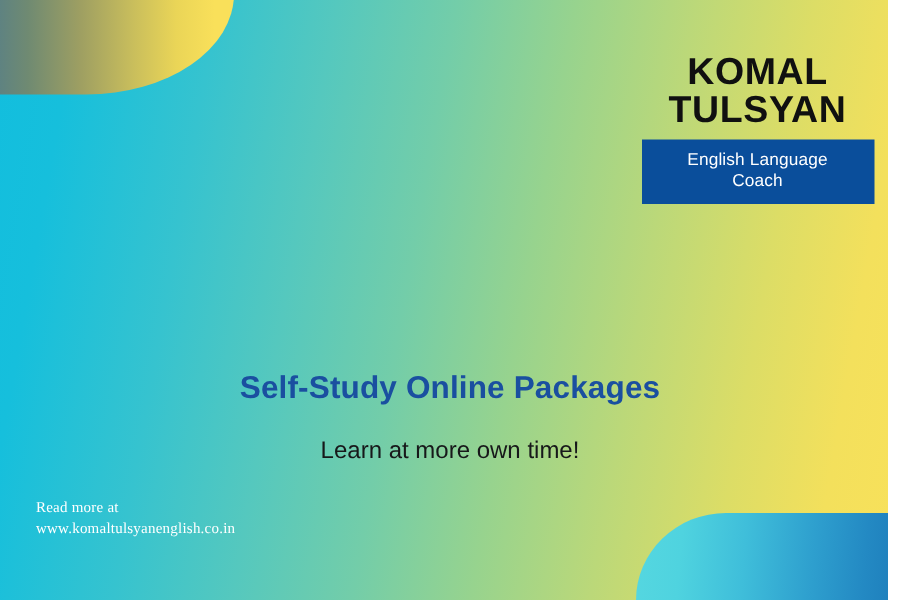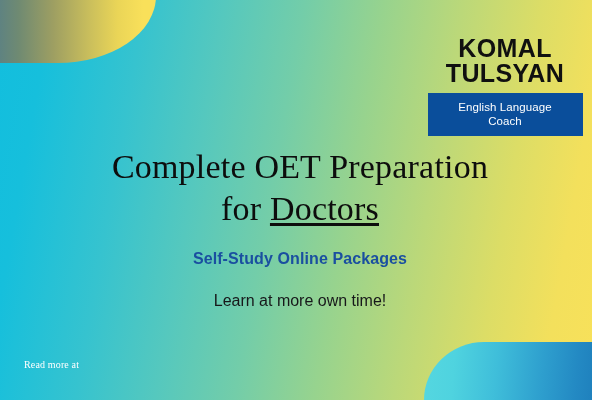--- a/index.html
+++ b/index.html
@@ -118,21 +118,21 @@
   }
 
   .subhead {
     position: absolute;
     left: 0;
     top: 246px;
     width: 600px;
     text-align: center;
     font-family: "Liberation Sans", sans-serif;
     font-weight: bold;
-    font-size: 16px;
+    font-size: 21px;
     line-height: 26px;
     color: #1A4FA0;
     letter-spacing: 0.1px;
   }
 
   .tagline {
     position: absolute;
     left: 0;
     top: 290px;
     width: 600px;
@@ -140,21 +140,21 @@
     font-family: "Liberation Sans", sans-serif;
     font-size: 16px;
     line-height: 22px;
     color: #17181A;
   }
 
   
   .footer {
     position: absolute;
     left: 24px;
-    bottom: 28px;
+    bottom: 40px;
     font-family: "Liberation Serif", serif;
     font-size: 10px;
     line-height: 14px;
     color: #FFFFFF;
     letter-spacing: 0.15px;
   }
   .footer-line { display: block; }
 </style>
 </head>
 <body>
@@ -167,26 +167,23 @@
 
   <div class="logo">
     <div class="logo-name">KOMAL
 TULSYAN</div>
     <div class="logo-tagline-box">
       <div class="logo-tagline">English Language
 Coach</div>
     </div>
   </div>
 
-  <div class="headline">
-    <span>Complete OET Preparation</span><br>
-    <span>for </span><span class="ul">Doctors</span>
-  </div>
 
   <div class="subhead">Self-Study Online Packages</div>
 
   <div class="tagline">Learn at more own time!</div>
 
   <div class="footer">
     <span class="footer-line">Read more at</span>
+    <span class="footer-line">www.komaltulsyanenglish.co.in</span>
   </div>
 
 </div>
 
 </body></html>

